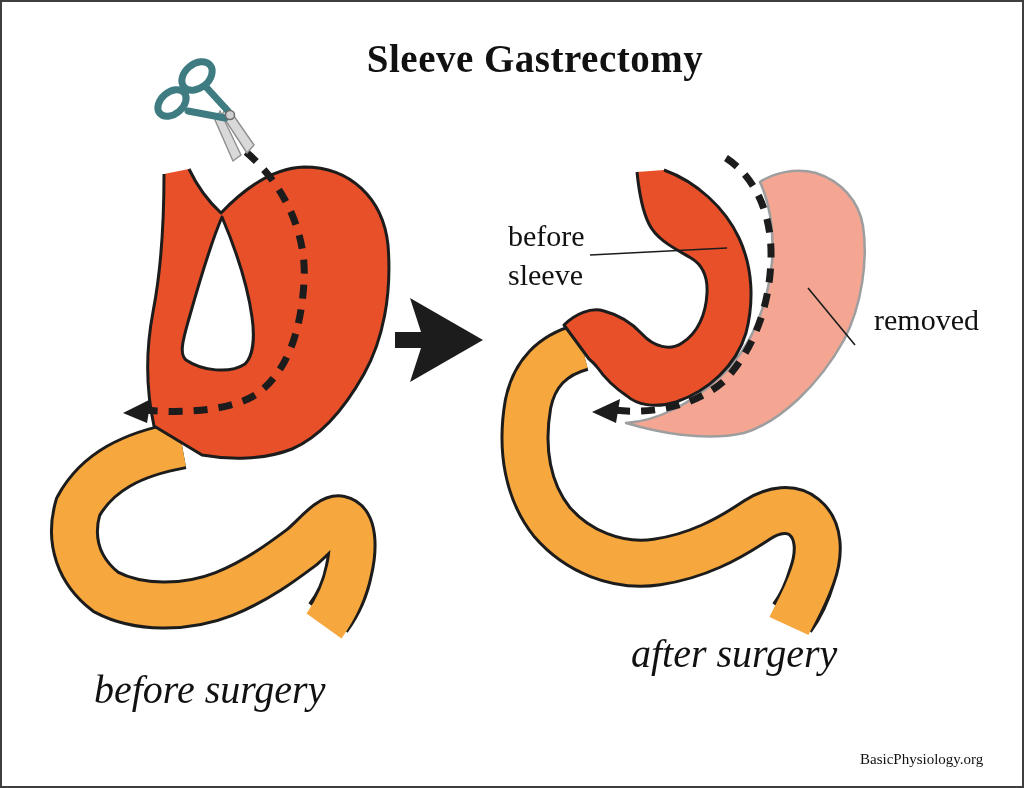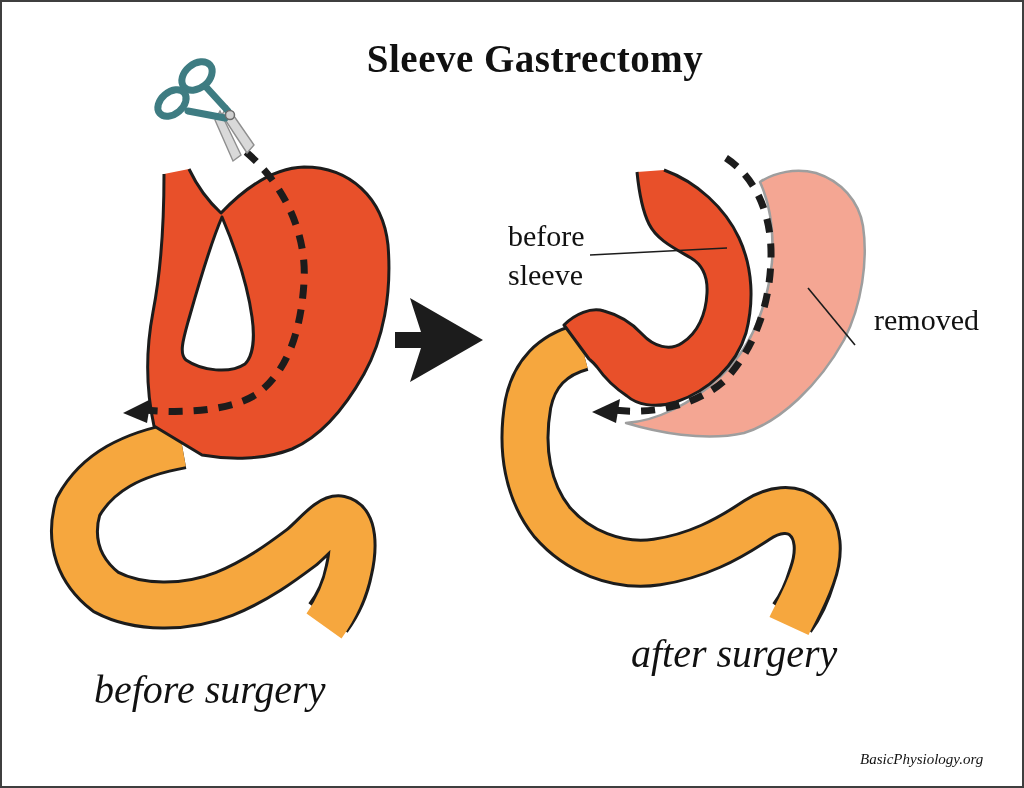--- a/index.html
+++ b/index.html
@@ -18,21 +18,21 @@
   .title{
     left:533px;top:34px;transform:translateX(-50%);
     font-size:39px;font-weight:bold;letter-spacing:0.5px;
   }
   .caption{font-size:40px;font-style:italic;}
   .caption.before{left:92px;top:664px;}
   .caption.after{left:629px;top:628px;text-align:center;}
   .calloutlabel{font-size:30px;line-height:39px;}
   .calloutlabel.gastric{left:506px;top:214px;}
   .calloutlabel.removed{left:860px;top:298px;margin-left:12px;}
-  .credit{left:858px;top:749px;font-size:15px;font-style:italic;}
+  .credit{left:858px;top:749px;font-size:15px;}
   .outline{fill:none;stroke:var(--outline-black,#1c1c1c);stroke-width:3;stroke-linejoin:round;}
   .stomach-fill{fill:var(--stomach-red,#E8502A);fill-rule:evenodd;}
   .pink-fill{fill:var(--removed-pink,#F4A693);stroke:var(--removed-outline-gray,#9e9e9e);stroke-width:2.5;stroke-linejoin:round;}
   .gut-under{fill:none;stroke:var(--outline-black,#1c1c1c);stroke-width:49;}
   .gut-over{fill:none;stroke:var(--intestine-orange,#F6A73E);stroke-width:43;}
   .dash{fill:none;stroke:var(--outline-black,#1c1c1c);stroke-width:7;stroke-dasharray:14 11;}
   .ptr{stroke:var(--outline-black,#1c1c1c);stroke-width:1.6;}
   .arrowfill{fill:var(--outline-black,#1c1c1c);}
   .handle{fill:none;stroke:var(--scissors-teal,#3E7C82);stroke-width:7;}
   .shank{stroke:var(--scissors-teal,#3E7C82);stroke-width:7;stroke-linecap:round;}

